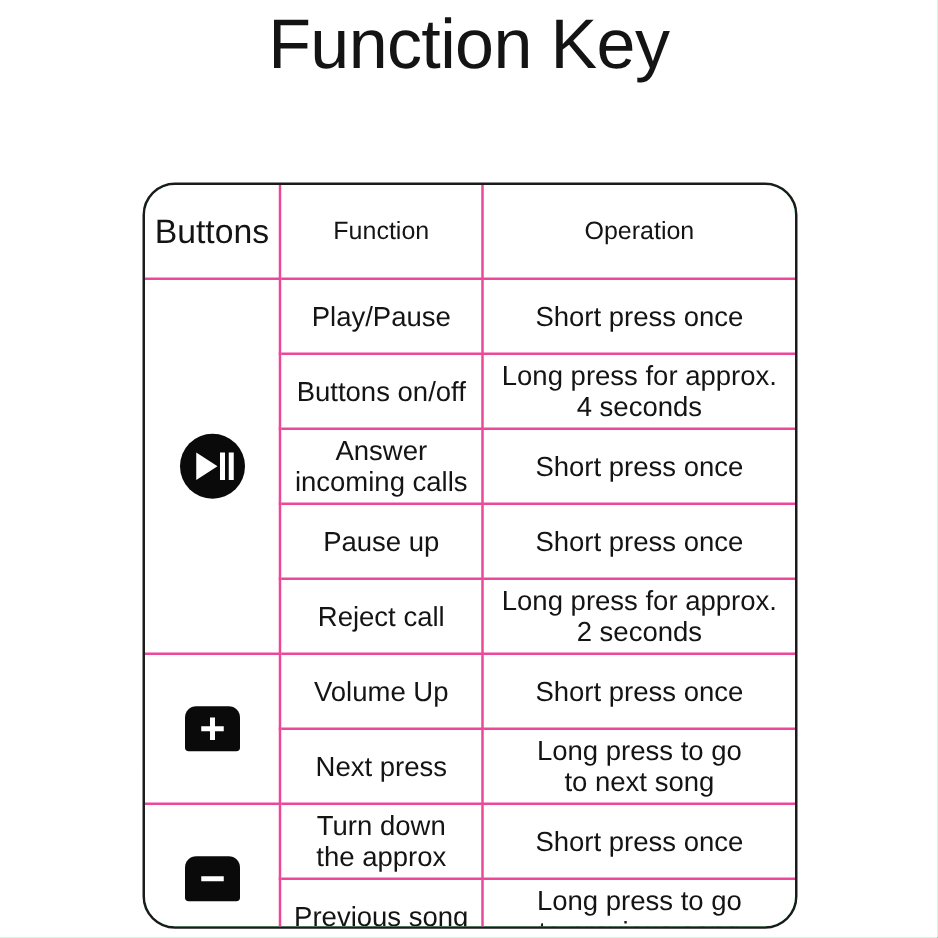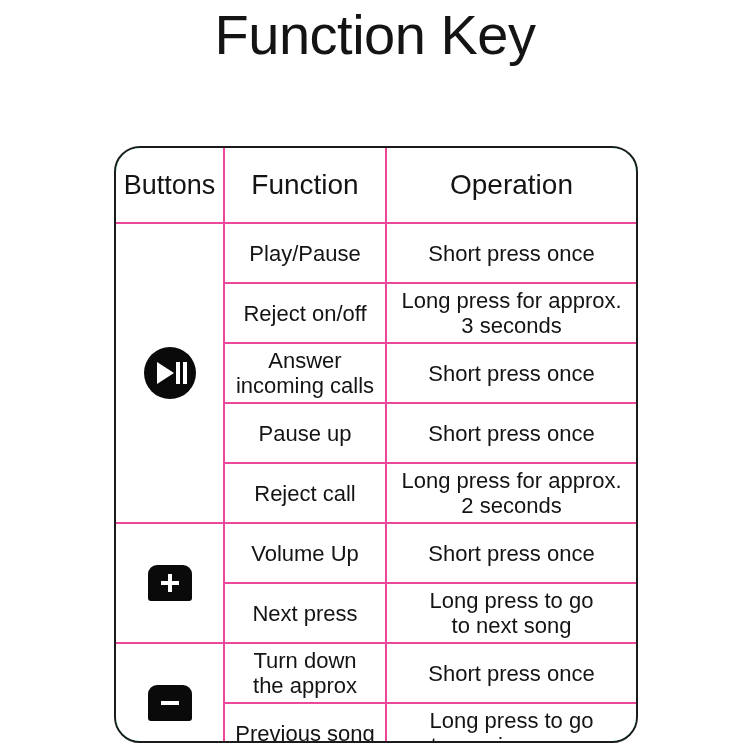--- a/index.html
+++ b/index.html
@@ -72,21 +72,21 @@
   table.fk tr > th:last-child { border-right: none; margin-top: 36px; }
   table.fk tr:first-child > th,
   table.fk tr:first-child > td { border-top: none; }
   table.fk tr:last-child > td { border-bottom: none; }
 
   col.c-buttons { width: 108px; }
   col.c-function { width: 162px; }
   col.c-operation { width: 250px; }
 
   .hdr-row th {
-    font-size: 28px;
+    font-size: 20px;
     line-height: 30px;
     height: 74px;
   }
   .hdr-row th.h-buttons { font-size: 27px; }
 
   .body-row td {
     height: 58px;
     font-size: 22px;
     line-height: 25px;
   }
@@ -196,25 +196,25 @@
           <td>
             <span class="cell-text">Play/Pause</span>
           </td>
           <td>
             <span class="cell-text">Short press once</span>
           </td>
         </tr>
 
         <tr class="body-row">
           <td>
-            <span class="cell-text">Reject on/off</span>
+            <span class="cell-text">Buttons on/off</span>
           </td>
           <td>
             <span class="cell-text">Long press for approx.</span>
-            <span class="cell-text">3 seconds</span>
+            <span class="cell-text">4 seconds</span>
           </td>
         </tr>
 
         <tr class="body-row">
           <td>
             <span class="cell-text">Answer</span>
             <span class="cell-text">incoming calls</span>
           </td>
           <td>
             <span class="cell-text">Short press once</span>

